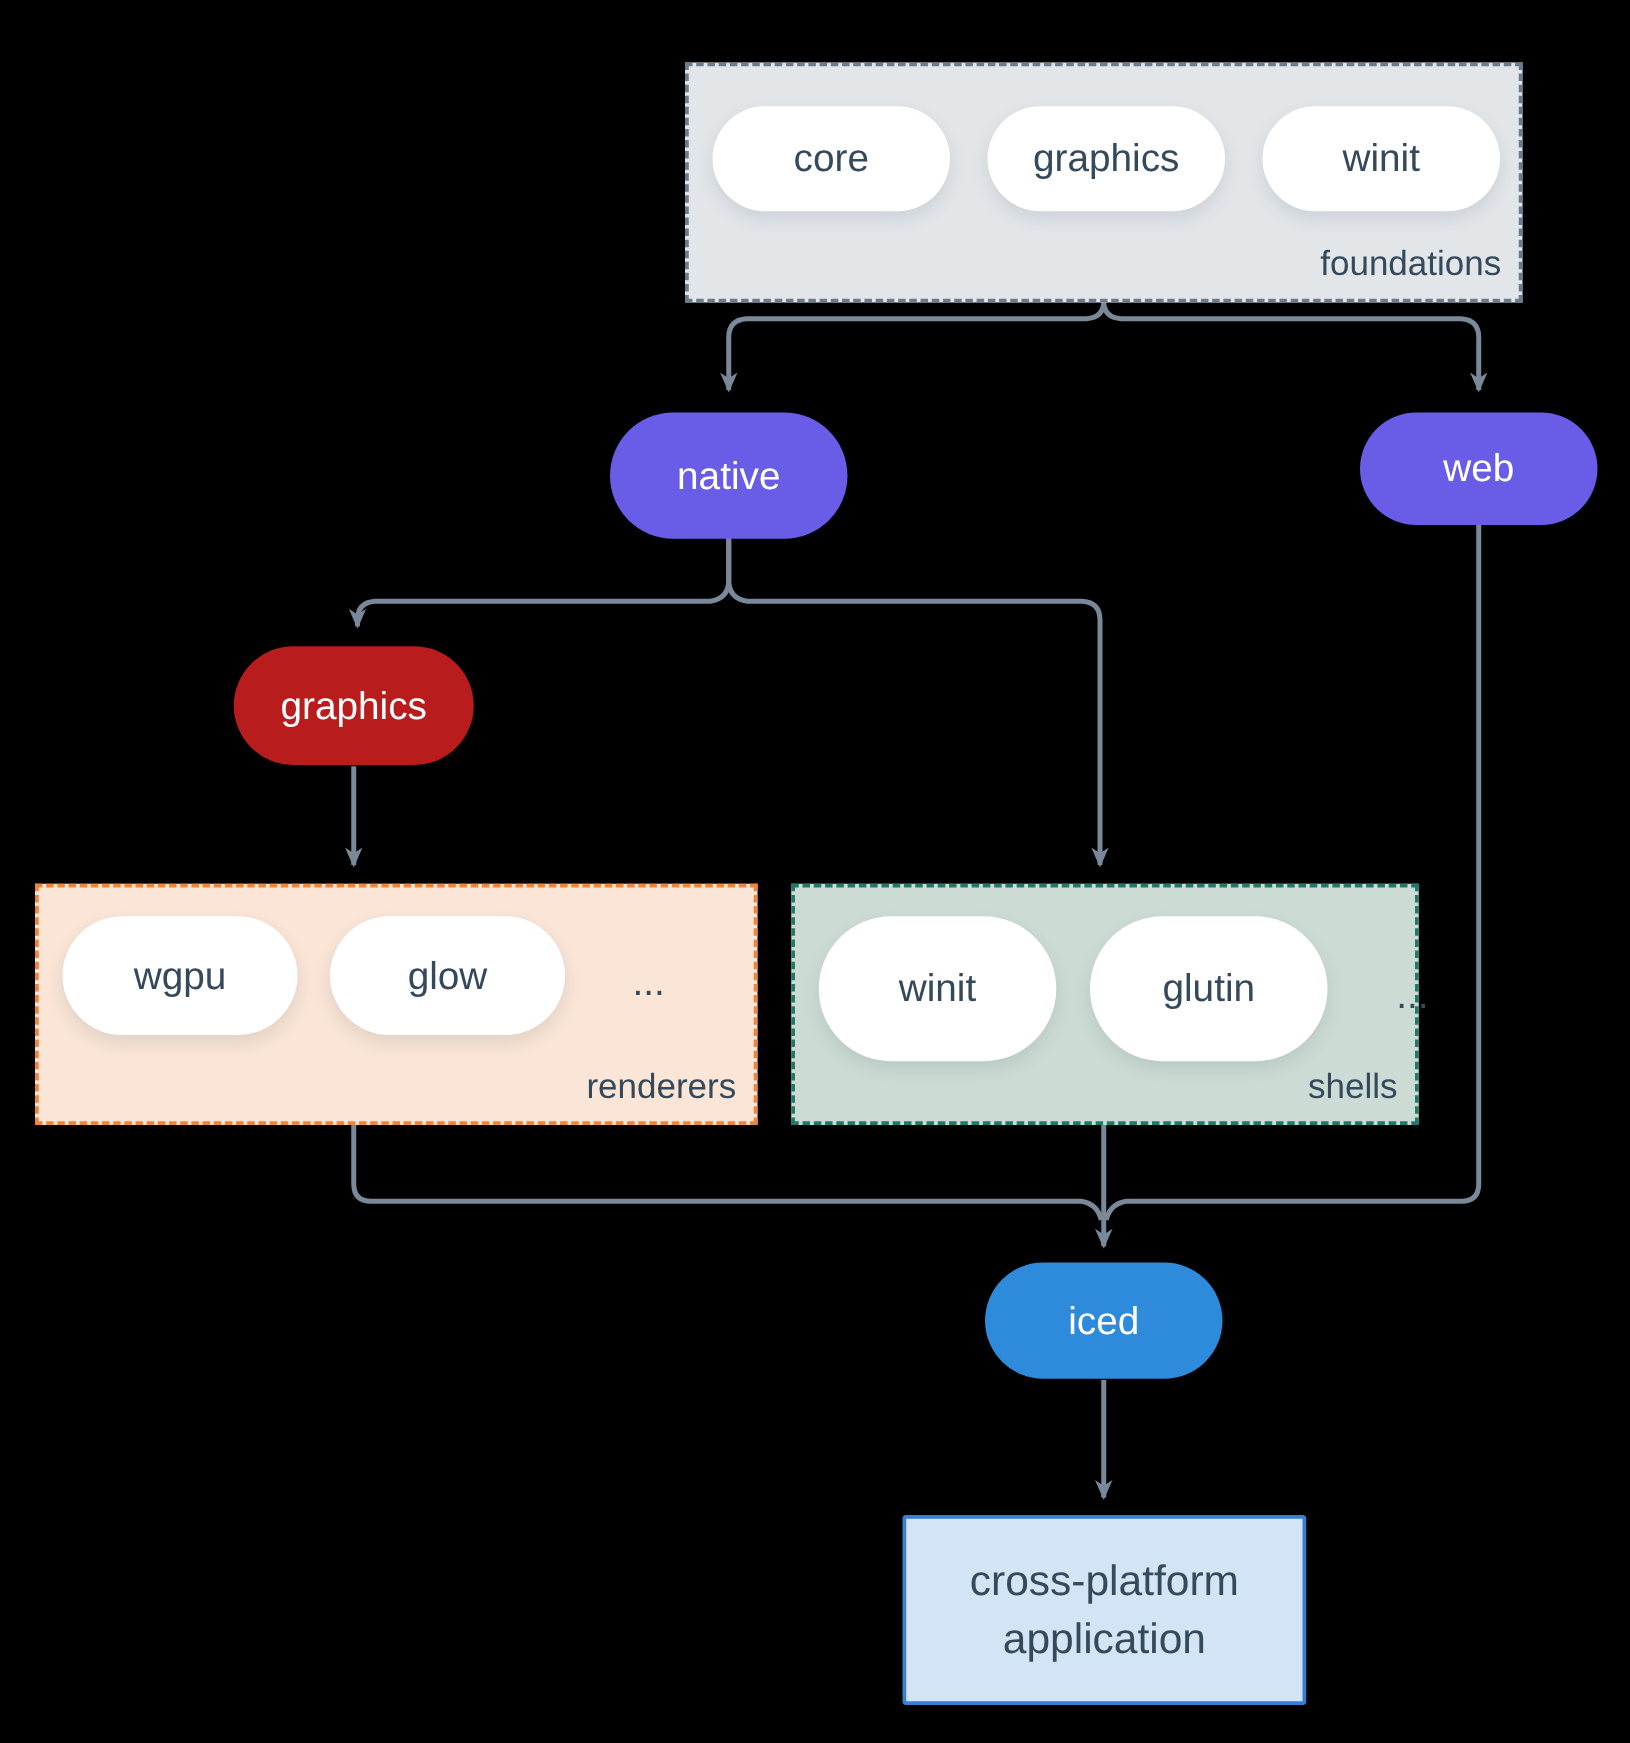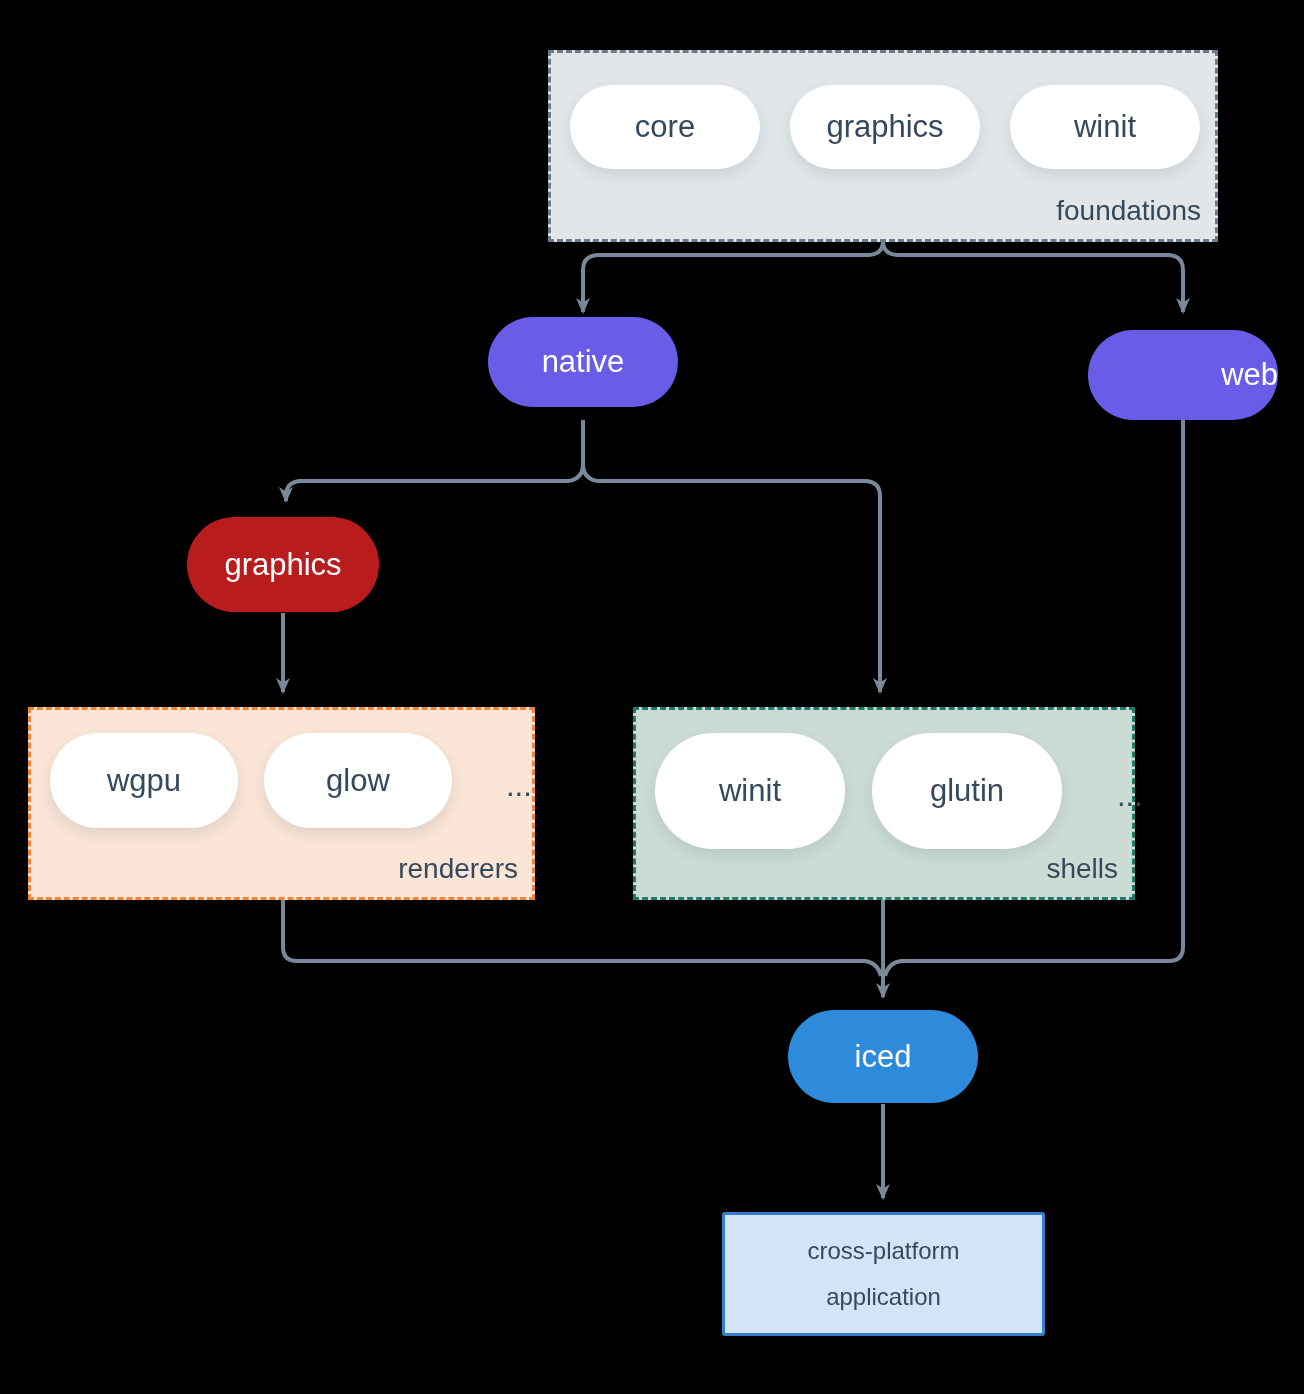--- a/index.html
+++ b/index.html
@@ -29,39 +29,39 @@
   .pill.blue{background:#2e8ada;color:#ffffff;}
 
   .ellipsis{font-size:31px;color:#35495c;margin-left:28px;padding-top:10px;}
 
   
   .foundations{left:548px;top:22px;width:670px;height:192px;background:#e2e6e9;border-color:#697b8c;margin-top:28px;}
   .foundations .pill-row{left:19px;top:32px;gap:30px;}
   .foundations .pill{width:190px;height:84px;}
 
   
-  .renderers{left:28px;top:707px;width:507px;height:193px;background:#fae5d6;border-color:#ef8536;}
+  .renderers{left:28px;top:707px;width:578px;height:193px;background:#fae5d6;border-color:#ef8536;}
   .renderers .pill-row{left:19px;top:23px;gap:26px;}
   .renderers .pill{width:188px;height:95px;}
 
   
   .shells{left:633px;top:707px;width:502px;height:193px;background:#ccdcd4;border-color:#1f7a6a;}
   .shells .pill-row{left:19px;top:23px;gap:27px;}
   .shells .pill{width:190px;height:116px;}
 
-  .native{left:488px;top:317px;width:190px;height:90px;}
-  .web{left:1088px;top:330px;width:190px;height:90px;justify-content:flex-end;}
+  .native{left:488px;top:330px;width:190px;height:101px;}
+  .web{left:1088px;top:330px;width:190px;height:90px;}
   .graphics{left:187px;top:517px;width:192px;height:95px;}
   .iced{left:788px;top:1010px;width:190px;height:93px;}
 
   .app-box{
-    left:722px;top:1212px;width:323px;height:124px;
+    left:722px;top:1212px;width:323px;height:152px;
     background:#d4e4f7;border:3px solid #387fd0;border-radius:3px;
     display:flex;flex-direction:column;align-items:center;justify-content:center;
-    color:#35495c;font-size:24px;line-height:46px;text-align:center;
+    color:#35495c;font-size:34px;line-height:46px;text-align:center;
   }
 </style>
 </head>
 <body>
 
 <div class="canvas">
 
   <svg class="connectors" width="1304" height="1394" viewBox="0 0 1304 1394">
     <defs>
       <marker id="arrow" viewBox="0 0 16 14" refX="14" refY="7" markerWidth="16" markerHeight="14" markerUnits="userSpaceOnUse" orient="auto">

